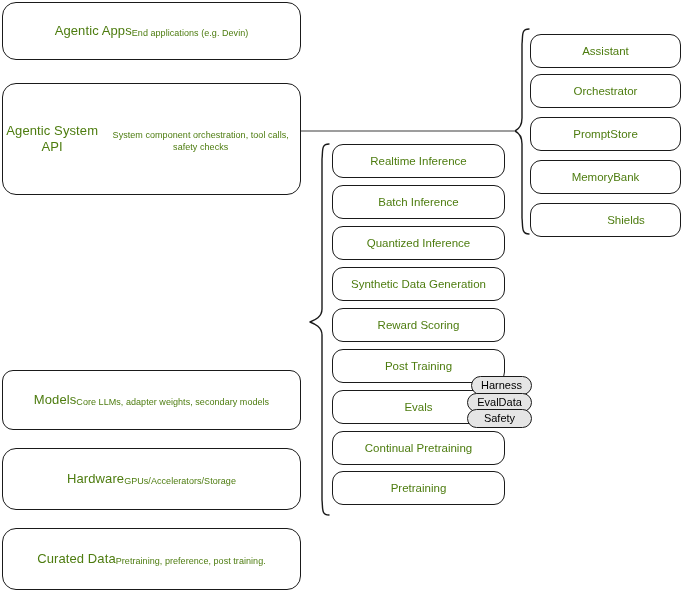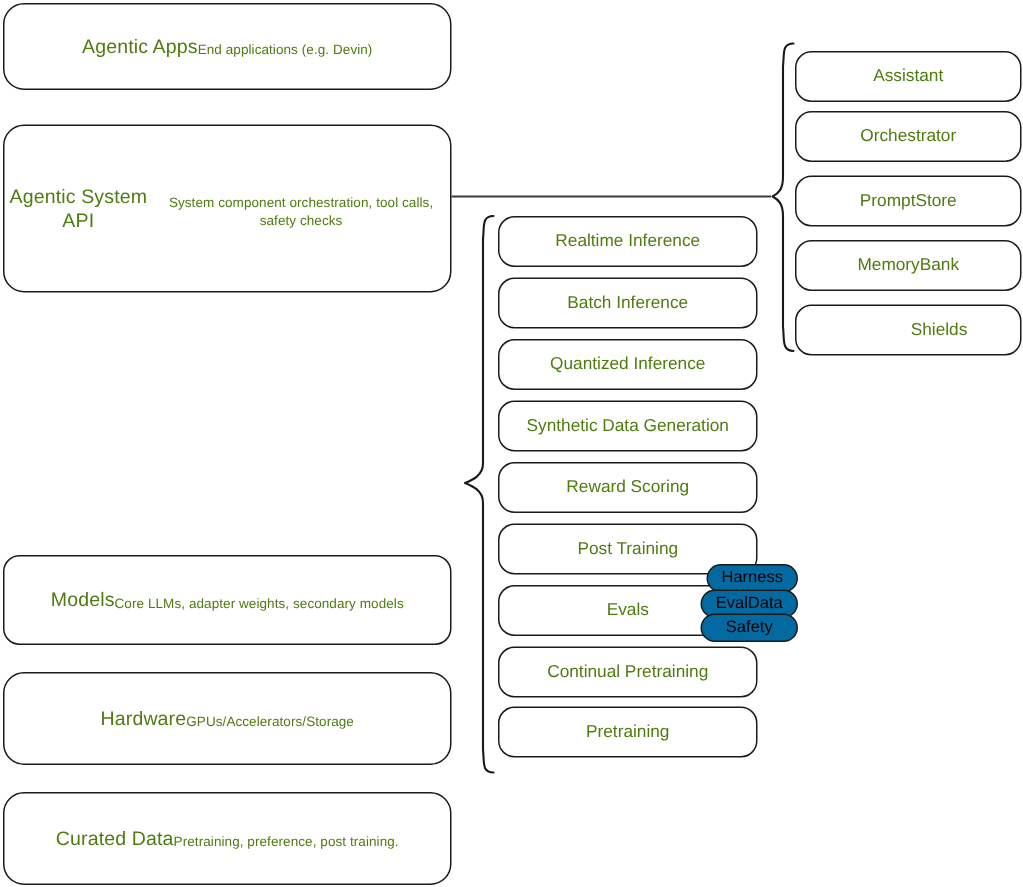--- a/index.html
+++ b/index.html
@@ -59,21 +59,21 @@
     font-size: 11.5px;
     line-height: 14px;
   }
   .col-mid { left: 332px; width: 173px; }
   .col-right { left: 530px; width: 151px; }
 
   
   .badge {
     position: absolute;
     box-sizing: border-box;
-    background: #0369a1;
+    background: #e5e5e5;
     border: 1px solid #1a1a1a;
     border-radius: 999px;
     display: flex;
     align-items: center;
     justify-content: center;
     font-size: 11px;
     line-height: 13px;
     color: #000;
     white-space: nowrap;
   }

